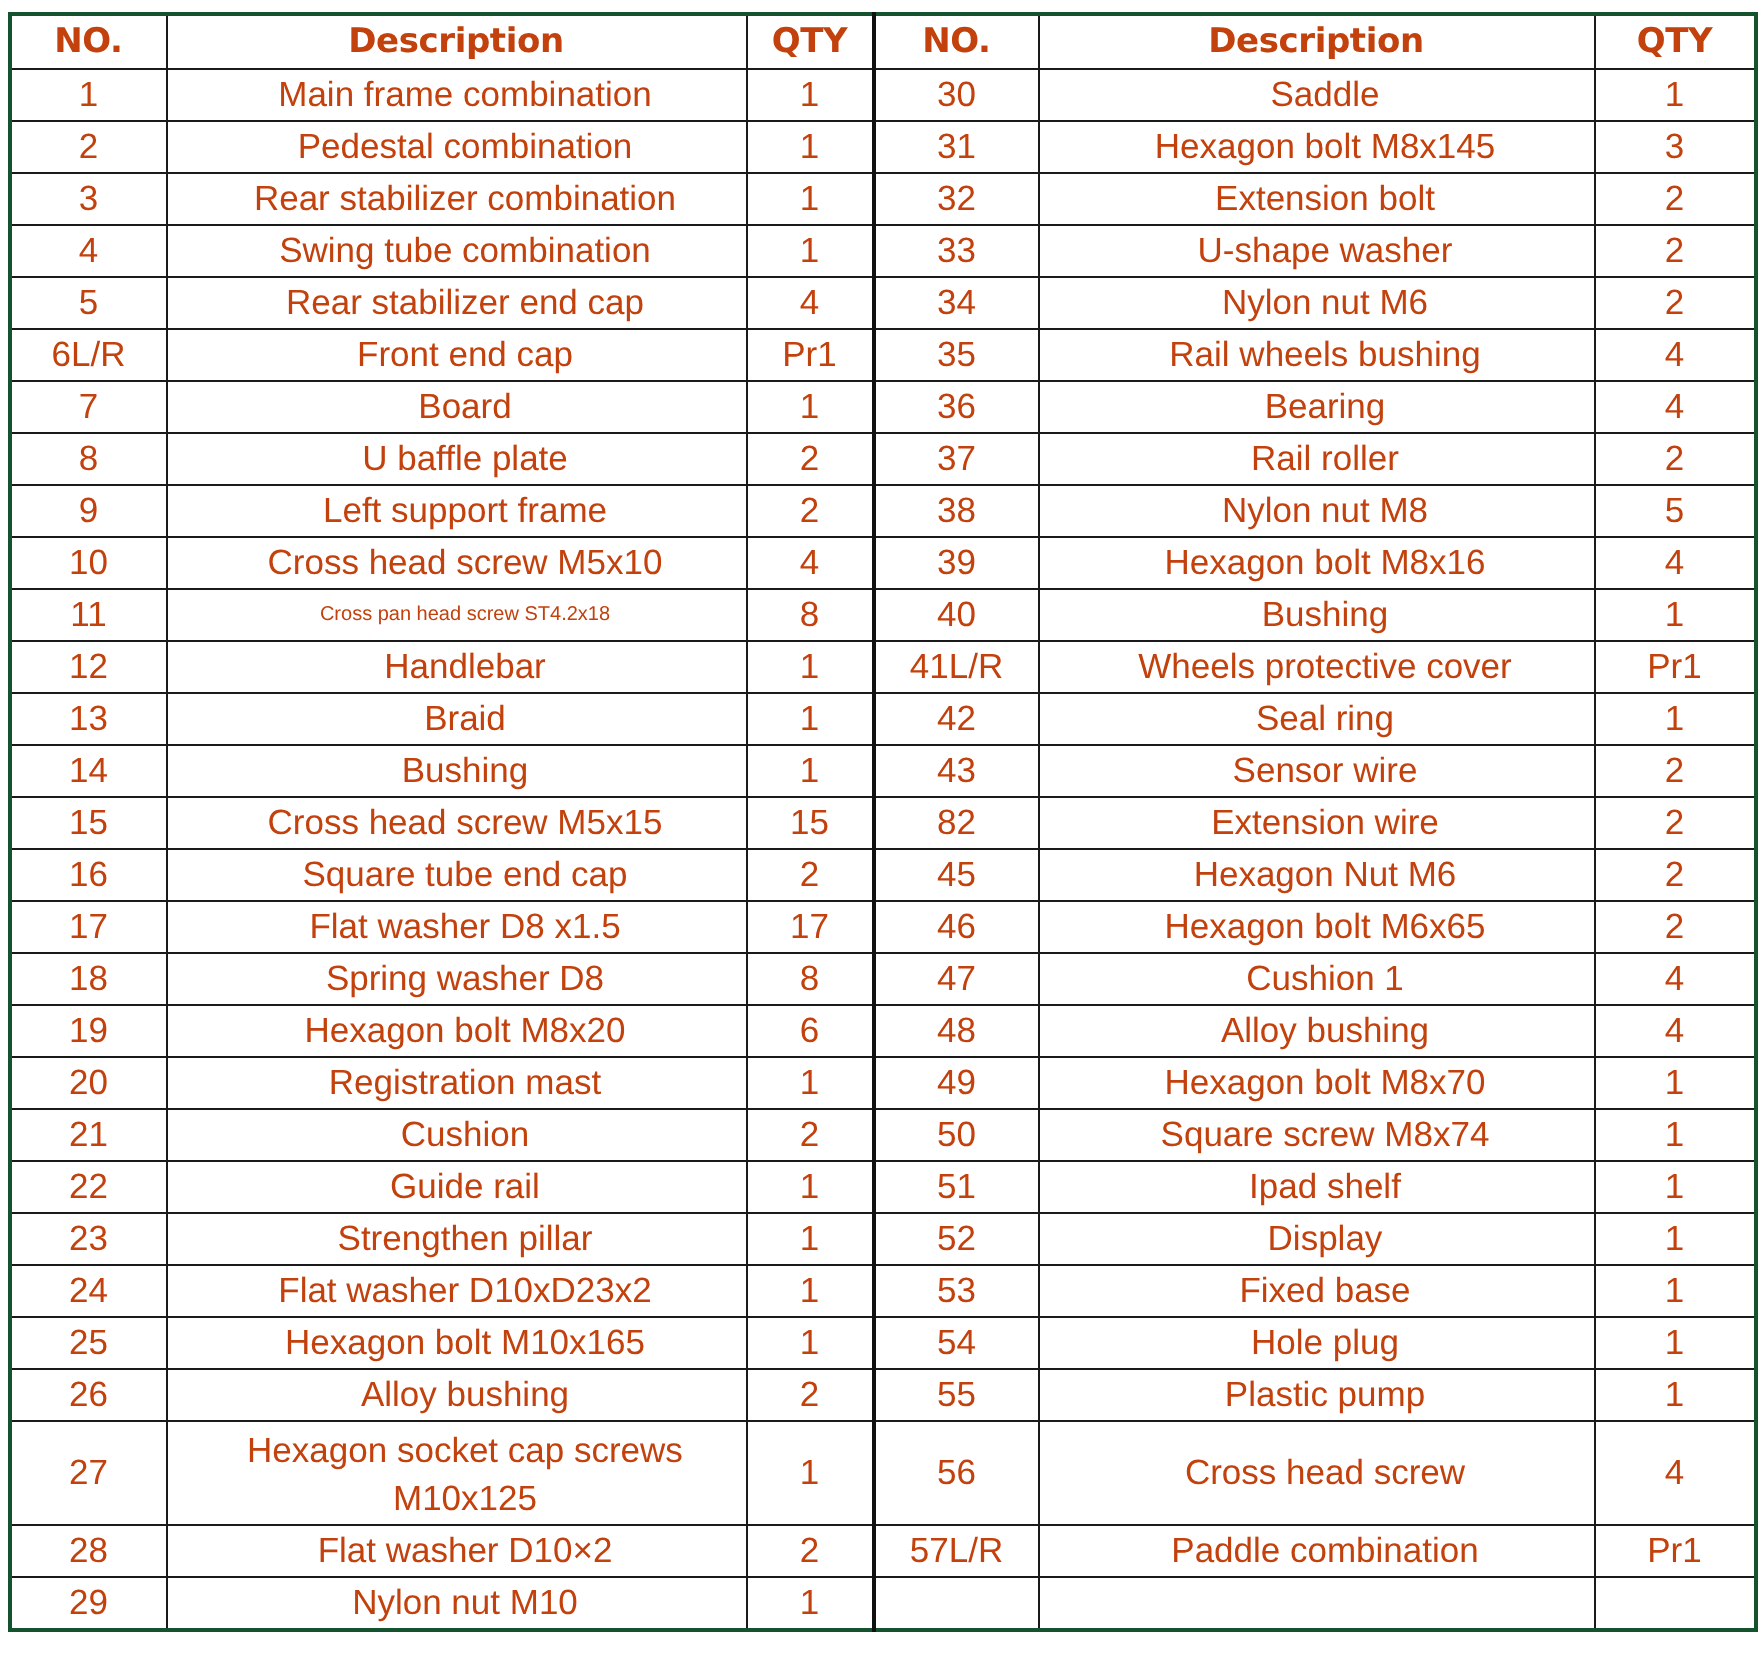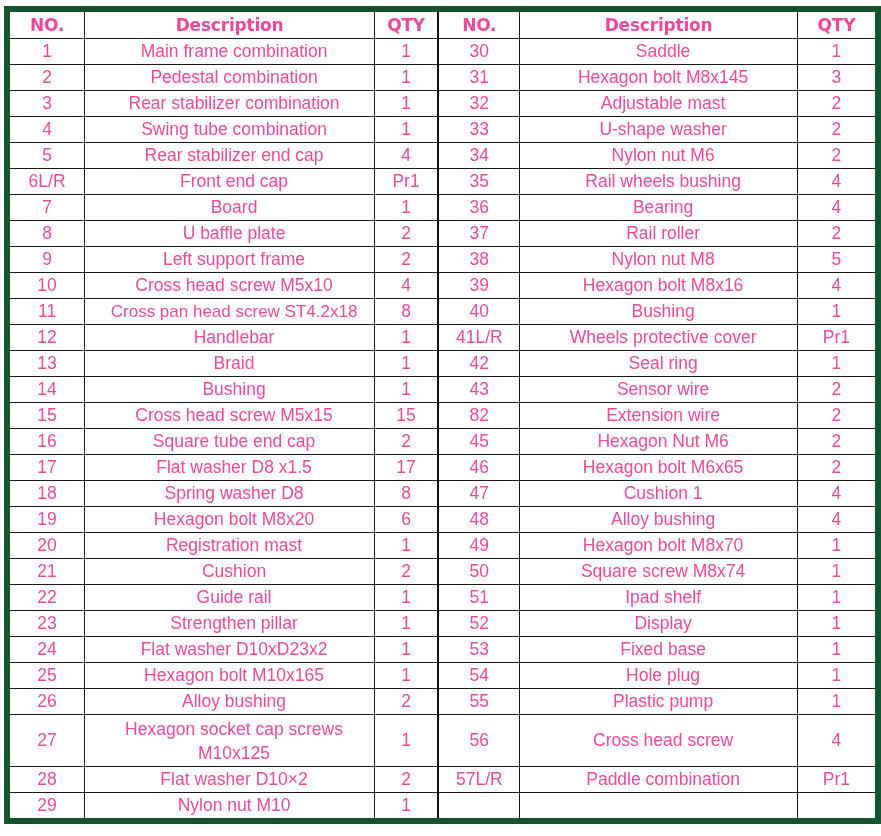--- a/index.html
+++ b/index.html
@@ -2,43 +2,43 @@
 <html><head>
 <meta charset="utf-8">
 <style>
   html, body { margin: 0; padding: 0; background: #ffffff; }
   body { width: 881px; height: 836px; overflow: hidden; position: relative; }
   .parts-table {
     position: absolute; left: 4px; top: 6px;
     border-collapse: collapse;
     table-layout: fixed;
     font-family: "Liberation Sans", sans-serif;
-    color: #ec4899;
-    border: 6px solid #14532d;
+    color: #c2410c;
+    border: 2px solid #14532d;
   }
   .parts-table th, .parts-table td {
     border: 1.5px solid #1a1a1a;
     padding: 0;
     height: 25px;
     line-height: 19px;
     font-size: 17.5px;
     white-space: nowrap;
     overflow: hidden;
   }
   .parts-table th {
     font-family: "DejaVu Sans", sans-serif;
     font-weight: bold;
     font-size: 17px;
     text-align: center;
     height: 26px;
     letter-spacing: -0.2px;
   }
   .parts-table td.no, .parts-table td.qty { text-align: center; }
   .parts-table td.desc { text-align: center; padding-left: 9px; }
-  .parts-table td.desc.small { font-size: 17px; }
+  .parts-table td.desc.small { font-size: 10px; }
   .parts-table td.desc.wrap { white-space: normal; line-height: 24px; }
   .parts-table tr.tall td { height: 51px; }
   .parts-table td.mid-sep, .parts-table th.mid-sep { border-right: 2.5px solid #111111; }
   col.c-no1 { width: 78px; }
   col.c-desc1 { width: 290px; }
   col.c-qty1 { width: 64px; }
   col.c-no2 { width: 82px; }
   col.c-desc2 { width: 278px; }
   col.c-qty2 { width: 81px; }
 </style>
@@ -79,21 +79,21 @@
         <td class="qty mid-sep">1</td>
         <td class="no">31</td>
         <td class="desc">Hexagon bolt M8x145</td>
         <td class="qty">3</td>
       </tr>
       <tr>
         <td class="no">3</td>
         <td class="desc">Rear stabilizer combination</td>
         <td class="qty mid-sep">1</td>
         <td class="no">32</td>
-        <td class="desc">Adjustable mast</td>
+        <td class="desc">Extension bolt</td>
         <td class="qty">2</td>
       </tr>
       <tr>
         <td class="no">4</td>
         <td class="desc">Swing tube combination</td>
         <td class="qty mid-sep">1</td>
         <td class="no">33</td>
         <td class="desc">U-shape washer</td>
         <td class="qty">2</td>
       </tr>

